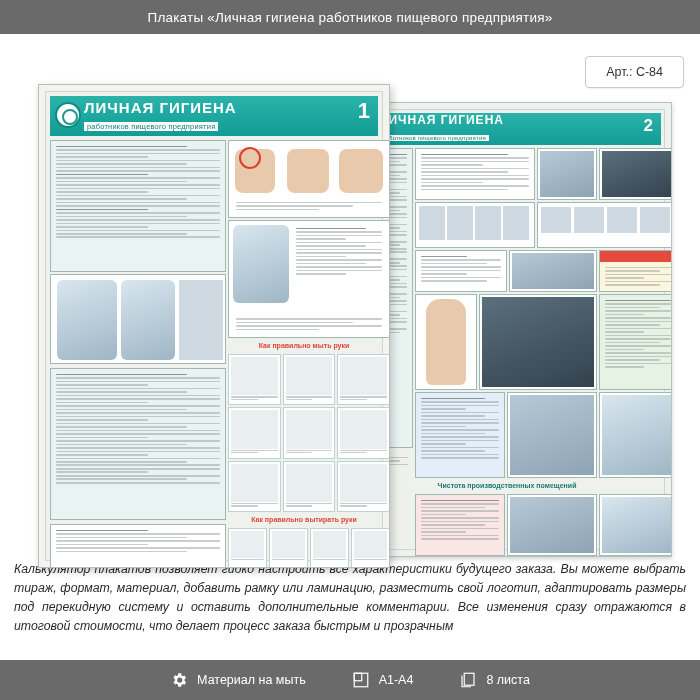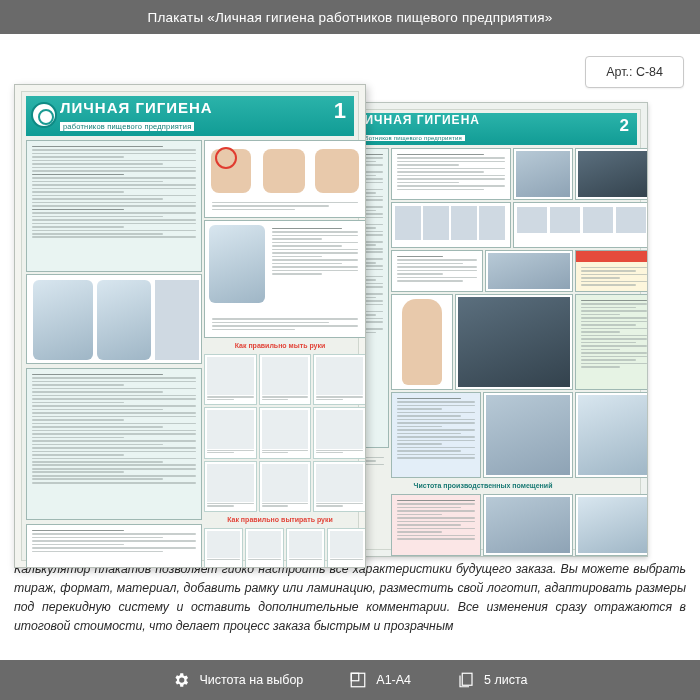--- a/index.html
+++ b/index.html
@@ -23,20 +23,21 @@
     align-items: center;
     justify-content: center;
     font-size: 13.5px;
     letter-spacing: .2px;
   }
   
   .preview {
     position: relative;
     height: 520px;
     background: #ffffff;
+    margin-left: 24px;
   }
   .art-badge {
     position: absolute;
     right: 16px; top: 22px;
     border: 1px solid #c9c9c9;
     border-radius: 4px;
     background: #fff;
     padding: 8px 20px;
     font-size: 12.5px;
     color: #333;
@@ -653,35 +654,35 @@
 
   <div class="desc">Калькулятор плакатов позволяет гибко настроить все характеристики будущего заказа. Вы можете выбрать тираж, формат, материал, добавить рамку или ламинацию, разместить свой логотип, адаптировать размеры под перекидную систему и оставить дополнительные комментарии. Все изменения сразу отражаются в итоговой стоимости, что делает процесс заказа быстрым и прозрачным</div>
 
   <div class="footer">
     <div class="fitem">
       <span class="ficon">
         <svg viewBox="0 0 24 24" width="18" height="18" fill="#ffffff">
           <path d="M19.4 13a7.6 7.6 0 000-2l2-1.6-2-3.4-2.4 1a7.5 7.5 0 00-1.7-1L15 3H11l-.3 2.6a7.5 7.5 0 00-1.7 1l-2.4-1-2 3.4L6.6 11a7.6 7.6 0 000 2l-2 1.6 2 3.4 2.4-1c.5.4 1.1.7 1.7 1L11 21h4l.3-2.6c.6-.3 1.2-.6 1.7-1l2.4 1 2-3.4-2-1.6zM13 15.5A3.5 3.5 0 1116.5 12 3.5 3.5 0 0113 15.5z"></path>
         </svg>
       </span>
-      <span>Чистота на выбор</span>
+      <span>Материал на мыть</span>
     </div>
     <div class="fitem">
       <span class="ficon">
         <svg viewBox="0 0 24 24" width="18" height="18" fill="none" stroke="#ffffff" stroke-width="1.6">
           <rect x="3" y="3" width="18" height="18"></rect>
           <rect x="3" y="3" width="10" height="10"></rect>
         </svg>
       </span>
       <span>А1-А4</span>
     </div>
     <div class="fitem">
       <span class="ficon">
         <svg viewBox="0 0 24 24" width="18" height="18" fill="none" stroke="#ffffff" stroke-width="1.6">
           <rect x="7" y="3" width="13" height="16"></rect>
           <polyline points="4,6 4,21 16,21"></polyline>
         </svg>
       </span>
-      <span>5 листа</span>
+      <span>8 листа</span>
     </div>
   </div>
 
 </div>
 
 </body></html>

